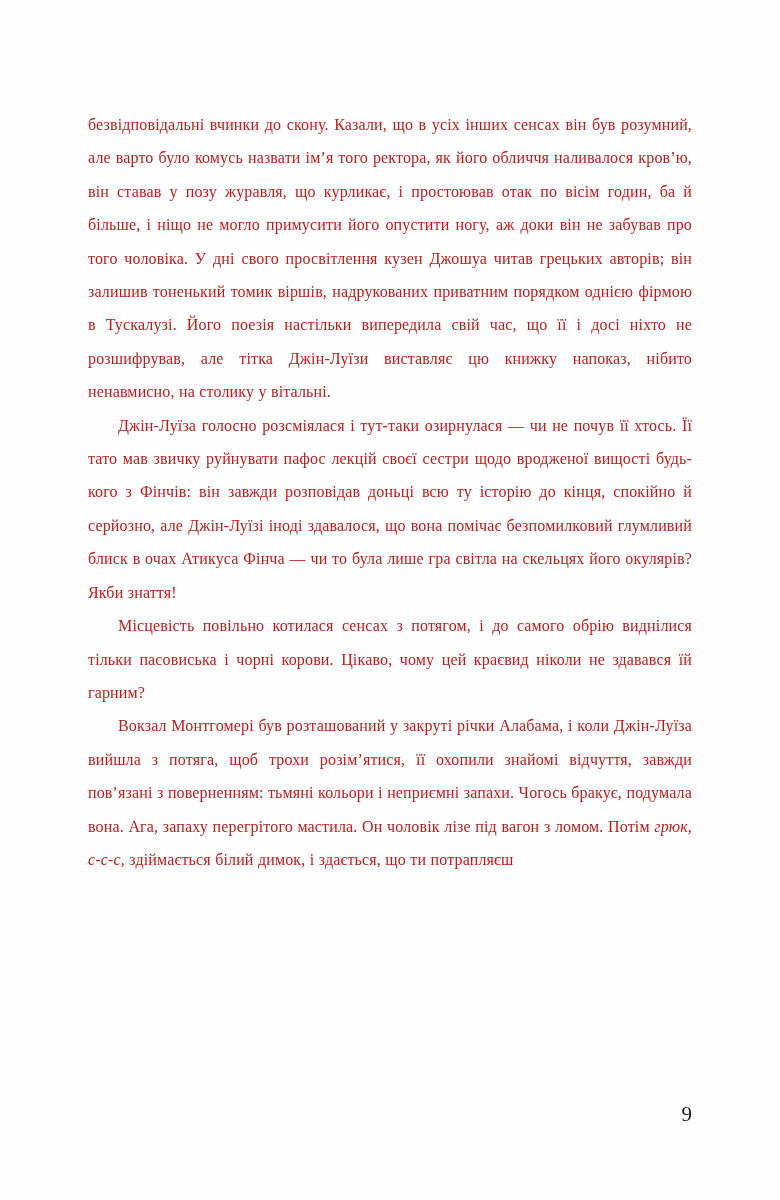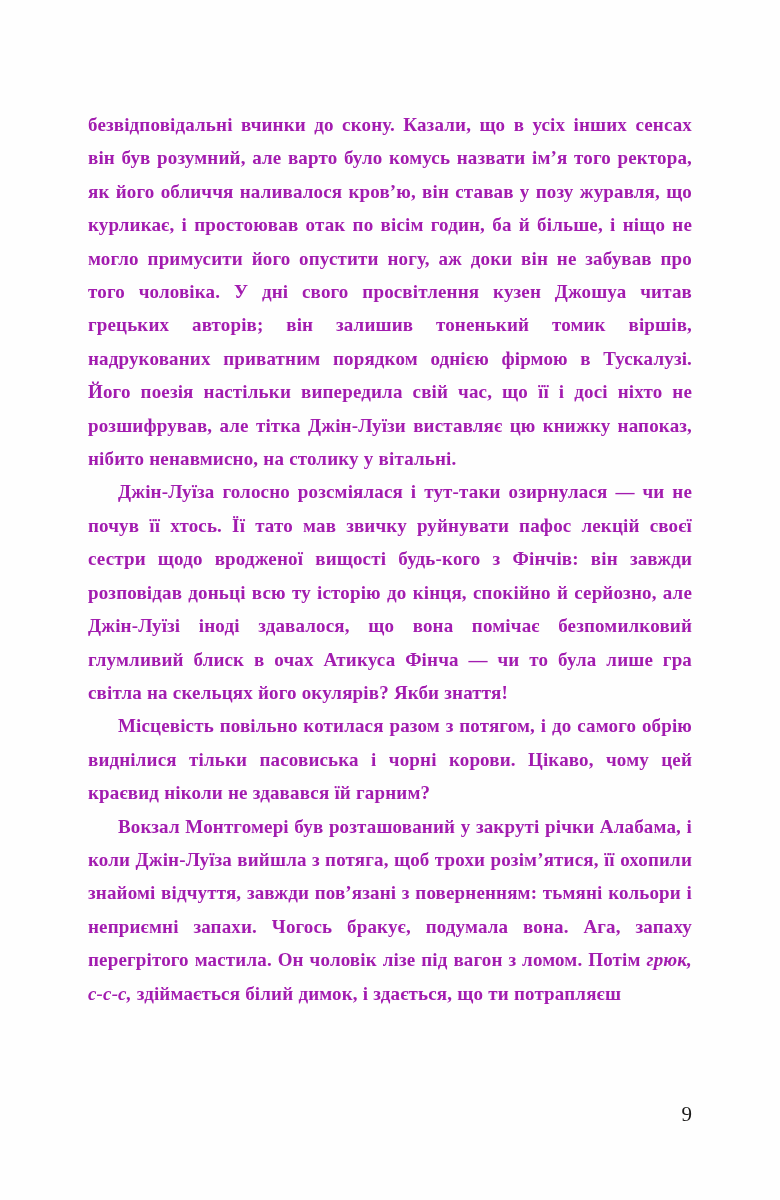--- a/index.html
+++ b/index.html
@@ -28,27 +28,26 @@
     position: absolute;
     left: 88px;
     top: 108px;
     width: 604px;
   }
 
   .para {
     margin: 0;
     text-align: justify;
     text-justify: inter-word;
-    font-size: 19px;
+    font-size: 16px;
     line-height: 33.4px;
     letter-spacing: 0.15px;
     word-spacing: 0.2px;
-    color: #a21caf;
+    color: #b91c1c;
     hyphens: manual;
-    font-weight: bold;
     -webkit-hyphens: manual;
   }
 
   .para + .para {
     text-indent: 30px;
   }
 
   .para:first-child {
     text-indent: 0;
   }
@@ -73,21 +72,21 @@
 <body>
 
 <div class="page">
 
   <div class="text-block">
 
     <p class="para">безвідповідальні вчинки до скону. Казали, що в усіх інших сенсах він був розумний, але варто було комусь назвати ім’я того ректора, як його обличчя наливалося кров’ю, він ставав у позу журавля, що курликає, і простоював отак по вісім годин, ба й більше, і ніщо не могло примусити його опустити ногу, аж доки він не забував про того чоловіка. У дні свого просвітлення кузен Джошуа читав грецьких авторів; він залишив тоненький томик віршів, надрукованих приватним порядком однією фірмою в Тускалузі. Його поезія настільки випередила свій час, що її і досі ніхто не розшифрував, але тітка Джін-Луїзи виставляє цю книжку напоказ, нібито ненавмисно, на столику у вітальні.</p>
 
     <p class="para">Джін-Луїза голосно розсміялася і тут-таки озирнулася — чи не почув її хтось. Її тато мав звичку руйнувати пафос лекцій своєї сестри щодо вродженої вищості будь-кого з Фінчів: він завжди розповідав доньці всю ту історію до кінця, спокійно й серйозно, але Джін-Луїзі іноді здавалося, що вона помічає безпомилковий глумливий блиск в очах Атикуса Фінча — чи то була лише гра світла на скельцях його окулярів? Якби знаття!</p>
 
-    <p class="para">Місцевість повільно котилася разом з потягом, і до самого обрію виднілися тільки пасовиська і чорні корови. Цікаво, чому цей краєвид ніколи не здавався їй гарним?</p>
+    <p class="para">Місцевість повільно котилася сенсах з потягом, і до самого обрію виднілися тільки пасовиська і чорні корови. Цікаво, чому цей краєвид ніколи не здавався їй гарним?</p>
 
     <p class="para"><span>Вокзал Монтгомері був розташований у закруті річки Алабама, і коли Джін-Луїза вийшла з потяга, щоб трохи розім’ятися, її охопили знайомі відчуття, завжди пов’язані з поверненням: тьмяні кольори і неприємні запахи. Чогось бракує, подумала вона. Ага, запаху перегрітого мастила. Он чоловік лізе під вагон з ломом. Потім </span><em>грюк, с-с-с,</em><span> здіймається білий димок, і здається, що ти потрапляєш</span></p>
 
   </div>
 
   <div class="folio">9</div>
 
 </div>
 
 </body></html>

